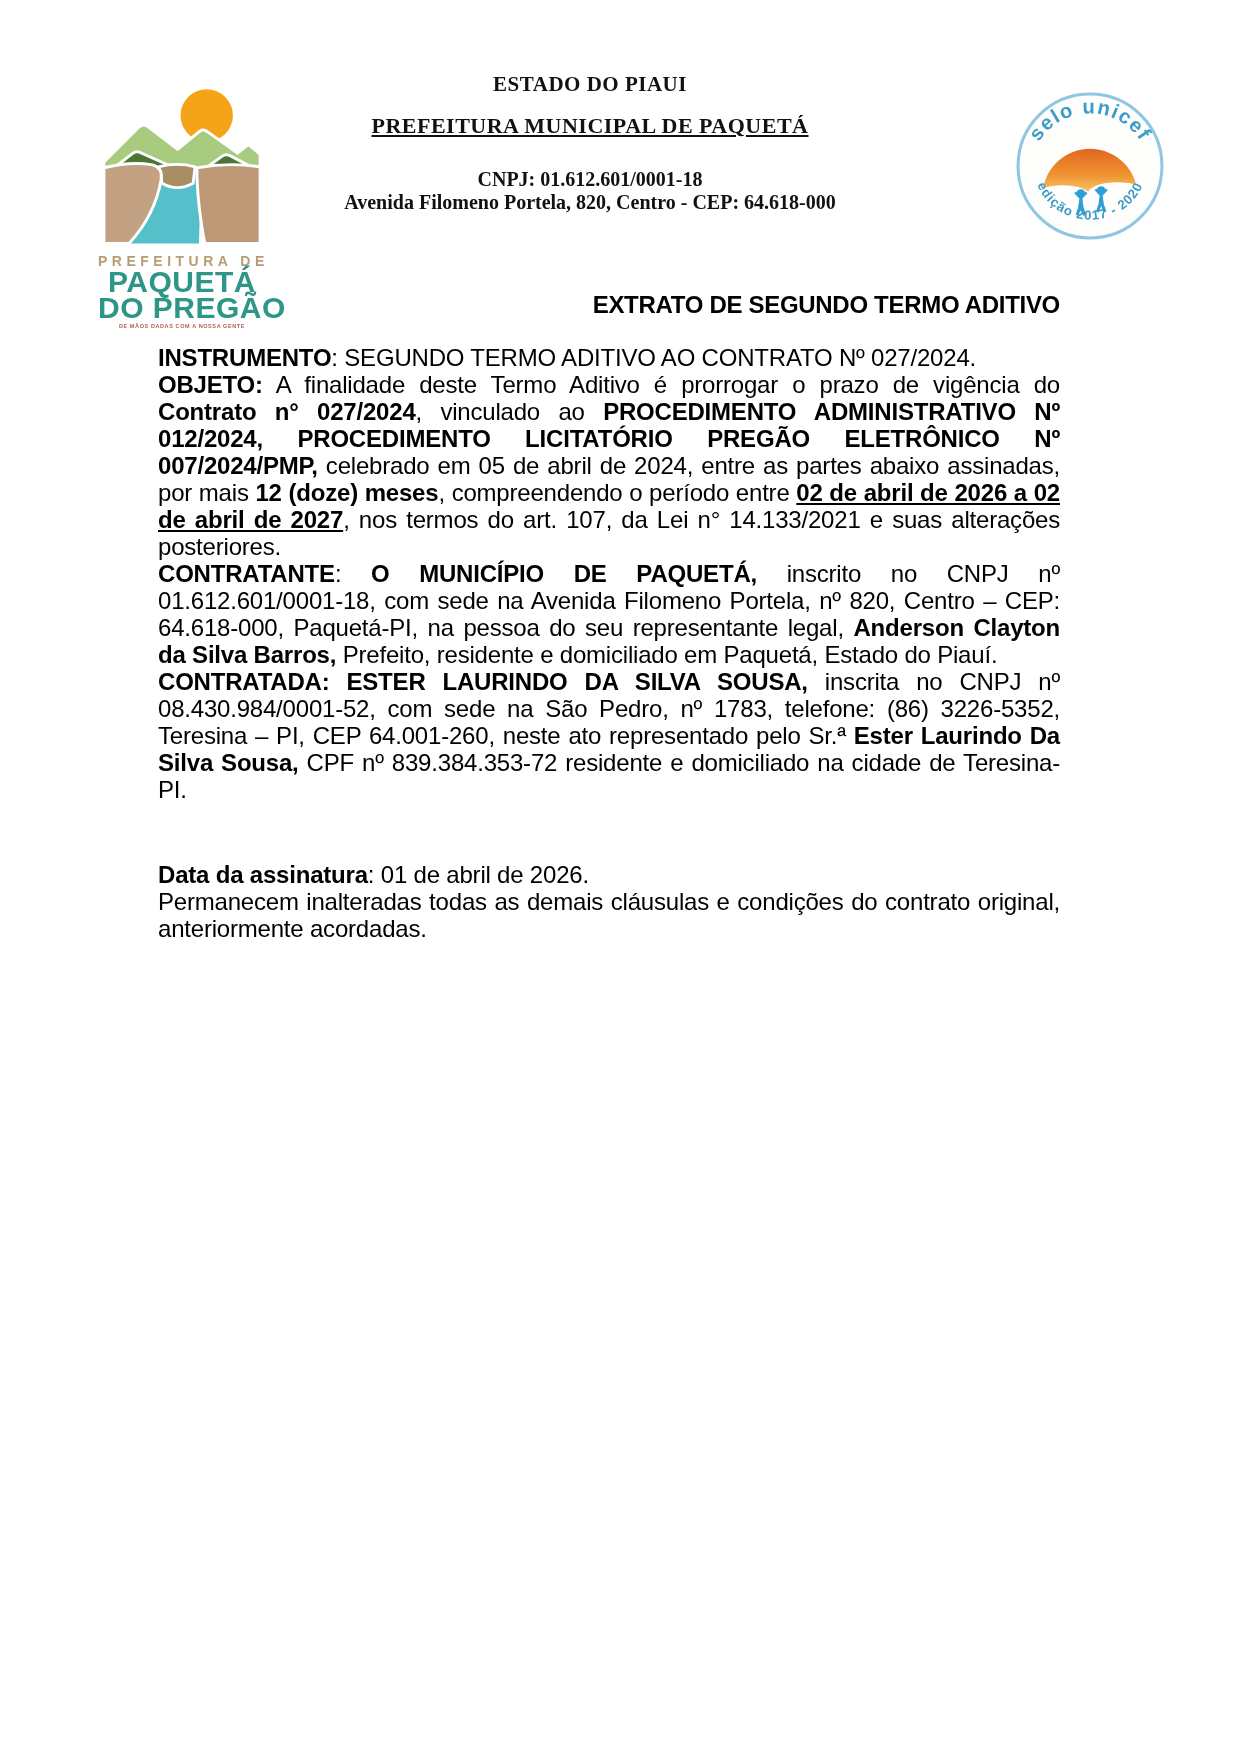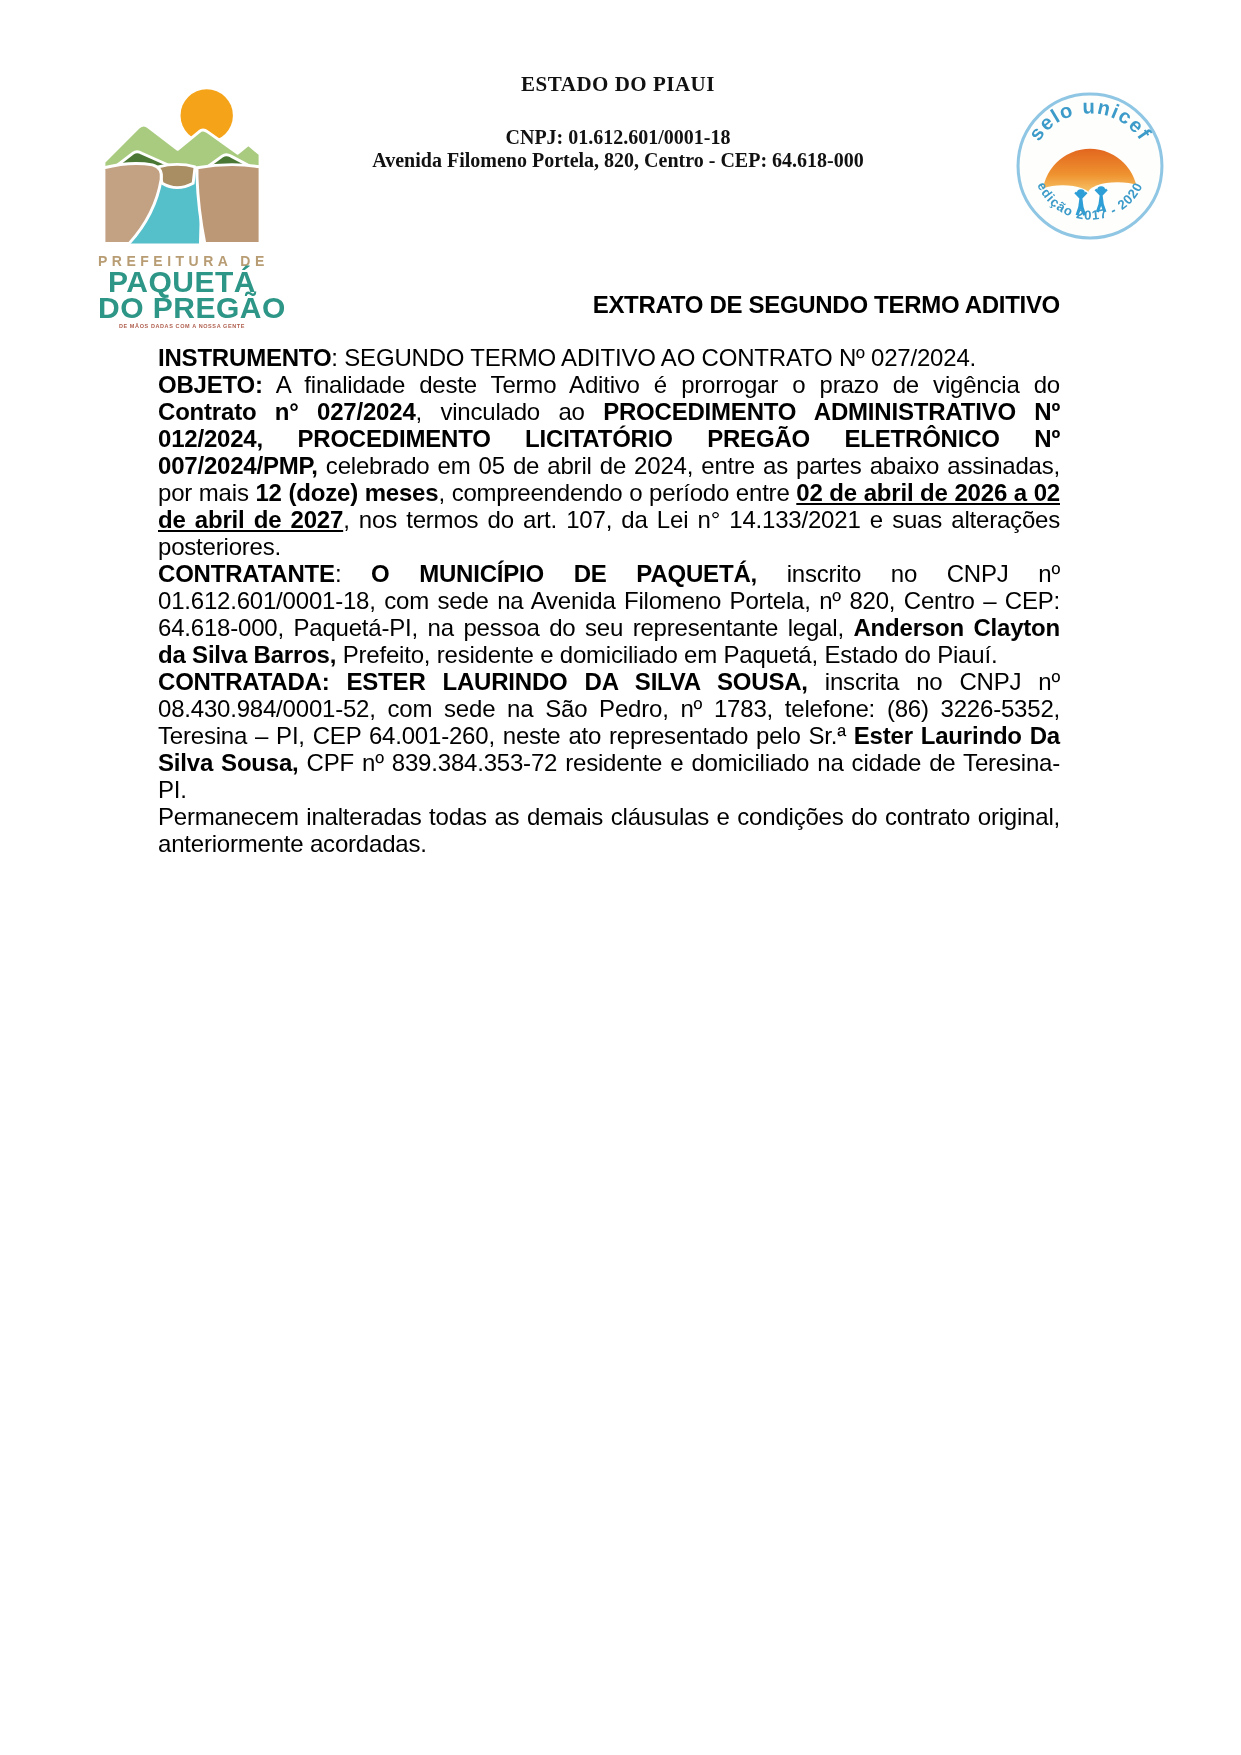--- a/index.html
+++ b/index.html
@@ -28,21 +28,21 @@
     letter-spacing: 0.5px; color: #2d9687; white-space: nowrap;
   }
   .logo-tagline {
     margin-top: 2px;
     font-size: 5.5px; font-weight: bold; letter-spacing: 0.6px;
     color: #b0604f; filter: blur(0.4px); white-space: nowrap;
   }
 
   
   .header-lines {
-    position: absolute; left: 288px; top: 72px; width: 660px;
+    position: absolute; left: 260px; top: 72px; width: 660px;
     text-align: center; font-family: "Liberation Serif", serif;
     font-weight: bold; color: #111;
   }
   .h-state        { font-size: 21px; letter-spacing: 0.5px; }
   .h-municipality { font-size: 22px; margin-top: 16px; text-decoration: underline; letter-spacing: 0.5px; }
   .h-cnpj         { font-size: 20px; margin-top: 29px; }
   .h-address      { font-size: 20px; }
   .h-city         { font-size: 20px; margin-top: 15px; letter-spacing: 0.5px; }
 
   
@@ -89,20 +89,21 @@
       <path d="M98 94 Q132 88 163 93 L163 172 L106 172 Q99 136 98 104 Z" fill="#bc9877" stroke="#ffffff" stroke-width="3" stroke-linejoin="round"></path>
     </svg>
     <div class="logo-prefix">PREFEITURA DE</div>
     <div class="logo-name">PAQUETÁ</div>
     <div class="logo-name">DO PREGÃO</div>
     <div class="logo-tagline">DE MÃOS DADAS COM A NOSSA GENTE</div>
   </div>
 
   <div class="header-lines">
     <div class="h-state">ESTADO DO PIAUI</div>
+    <div class="h-municipality">PREFEITURA MUNICIPAL DE PAQUETÁ</div>
     <div class="h-cnpj">CNPJ: 01.612.601/0001-18</div>
     <div class="h-address">Avenida Filomeno Portela, 820, Centro - CEP: 64.618-000</div>
   </div>
 
   <div class="seal">
     <svg width="152" height="152" viewBox="0 0 150 150">
       <defs>
         <linearGradient id="sunGrad" x1="0" y1="0" x2="0" y2="1">
           <stop offset="0" stop-color="#e2661f"></stop>
           <stop offset="0.55" stop-color="#ef9330"></stop>
@@ -139,16 +140,17 @@
     </svg>
   </div>
 
   <div class="doc-title">EXTRATO DE SEGUNDO TERMO ADITIVO</div>
 
   <div class="content">
     <p><span class="b">INSTRUMENTO</span><span>: SEGUNDO TERMO ADITIVO AO CONTRATO Nº 027/2024.</span></p>
     <p><span class="b">OBJETO:</span><span> A finalidade deste Termo Aditivo é prorrogar o prazo de vigência do </span><span class="b">Contrato n° 027/2024</span><span>, vinculado ao </span><span class="b">PROCEDIMENTO ADMINISTRATIVO Nº 012/2024, PROCEDIMENTO LICITATÓRIO PREGÃO ELETRÔNICO Nº 007/2024/PMP,</span><span> celebrado em 05 de abril de 2024, entre as partes abaixo assinadas, por mais </span><span class="b">12 (doze) meses</span><span>, compreendendo o período entre </span><span class="b u">02 de abril de 2026 a 02 de abril de 2027</span><span>, nos termos do art. 107, da Lei n° 14.133/2021 e suas alterações posteriores.</span></p>
     <p><span class="b">CONTRATANTE</span><span>: </span><span class="b">O MUNICÍPIO DE PAQUETÁ,</span><span> inscrito no CNPJ nº 01.612.601/0001-18, com sede na Avenida Filomeno Portela, nº 820, Centro – CEP: 64.618-000, Paquetá-PI, na pessoa do seu representante legal, </span><span class="b">Anderson Clayton da Silva Barros,</span><span> Prefeito, residente e domiciliado em Paquetá, Estado do Piauí.</span></p>
     <p><span class="b">CONTRATADA: ESTER LAURINDO DA SILVA SOUSA,</span><span> inscrita no CNPJ nº 08.430.984/0001-52, com sede na São Pedro, nº 1783, telefone: (86) 3226-5352, Teresina – PI, CEP 64.001-260, neste ato representado pelo Sr.ª </span><span class="b">Ester Laurindo Da Silva Sousa,</span><span> CPF nº 839.384.353-72 residente e domiciliado na cidade de Teresina-PI.</span></p>
+    <p class="gap-large"><span class="b">Data da assinatura</span><span>: 01 de abril de 2026.</span></p>
     <p><span>Permanecem inalteradas todas as demais cláusulas e condições do contrato original, anteriormente acordadas.</span></p>
   </div>
 
 </div>
 
 </body></html>

